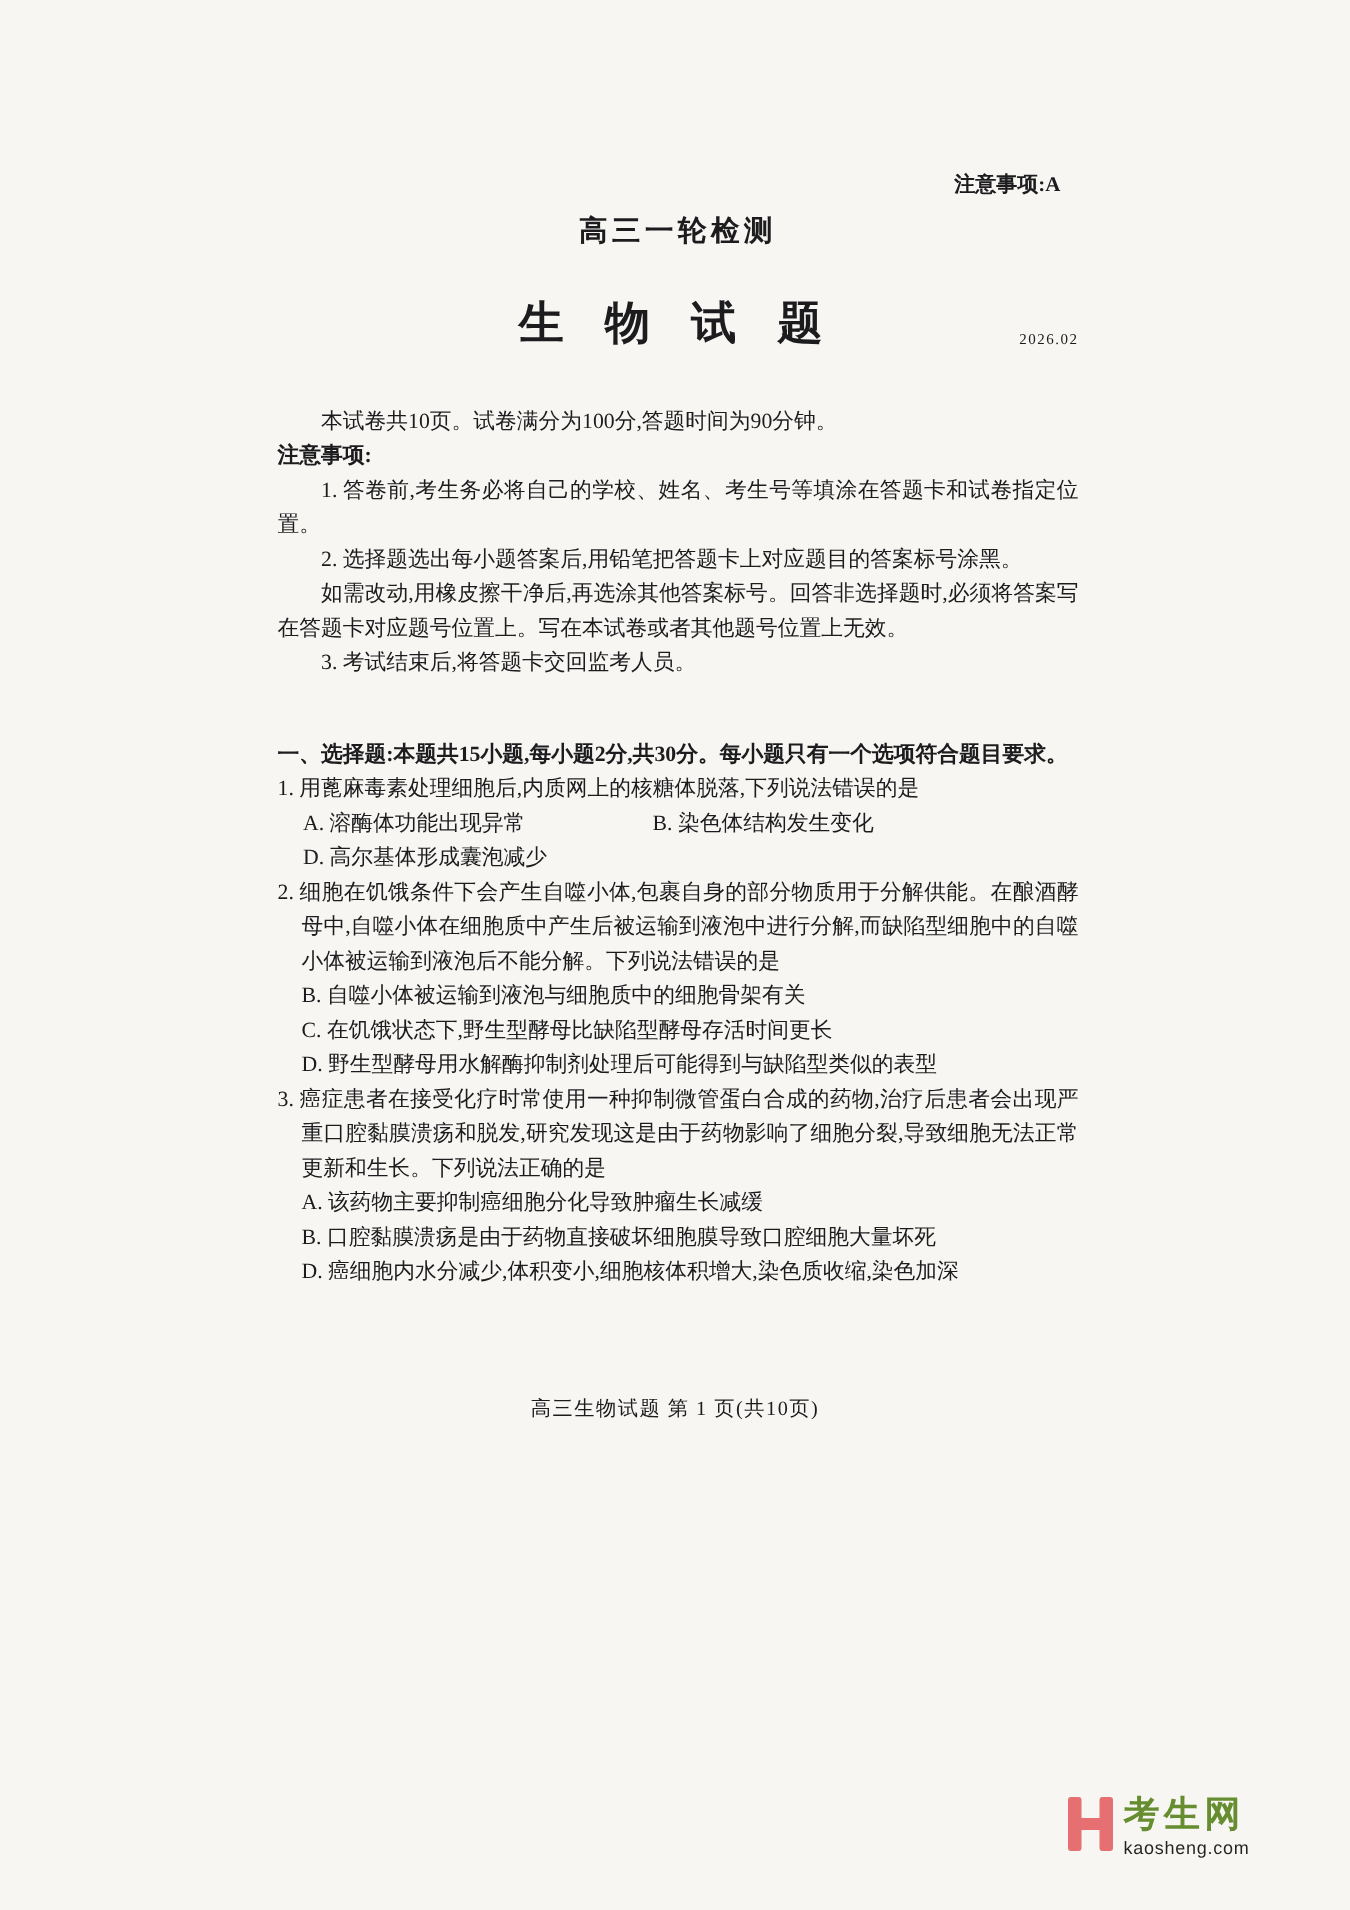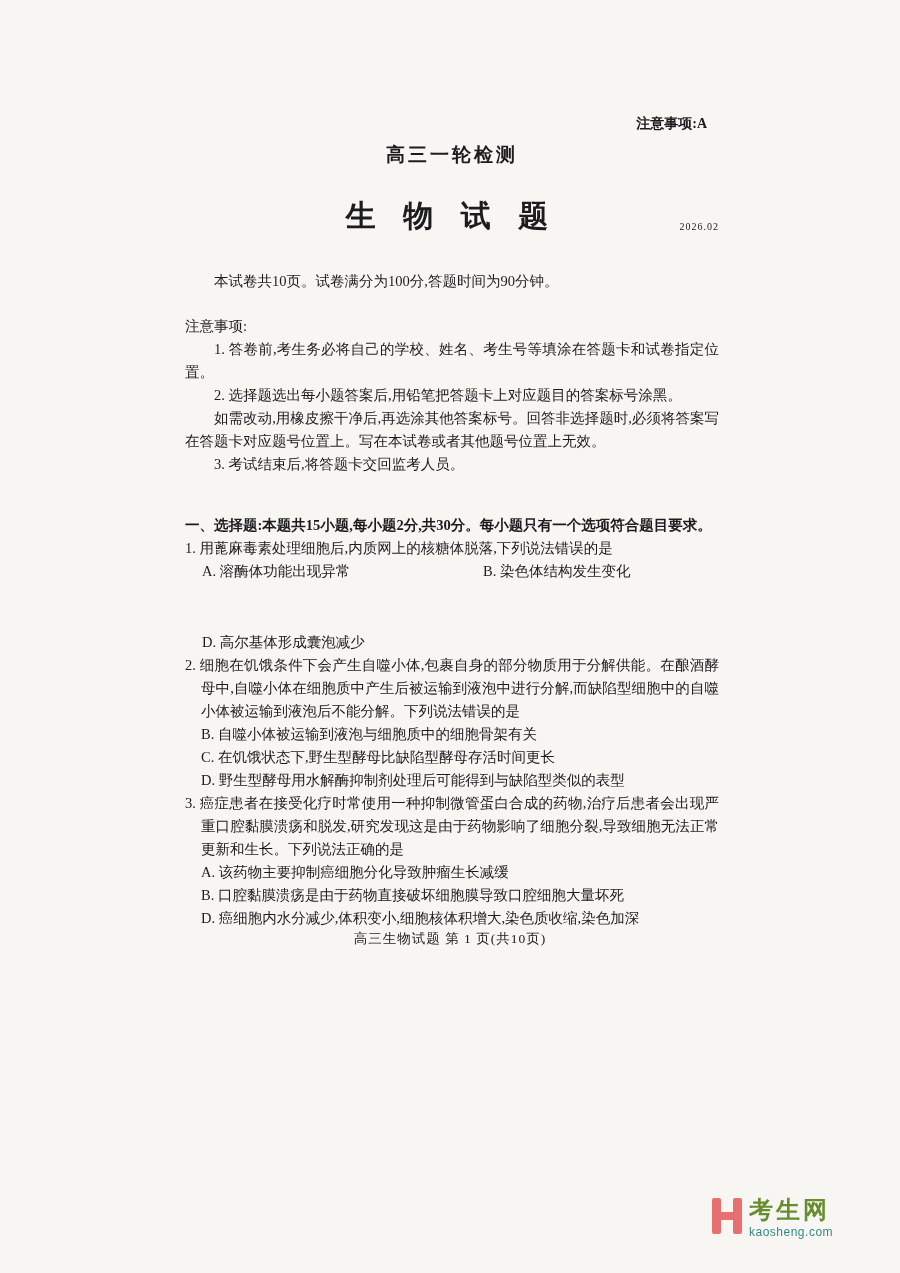--- a/index.html
+++ b/index.html
@@ -55,22 +55,21 @@
     bottom: 2px;
     font-size: 10px;
     letter-spacing: 1px;
     text-align: right;
   }
   .intro {
     margin: 30px 0 0 0;
     text-indent: 2em;
   }
   .notice-heading {
-    margin-top: 22px;
-    font-weight: normal;
+    font-weight: bold;
   }
   .notice {
     margin: 0;
     text-indent: 2em;
     text-align: justify;
   }
   .section-heading {
     margin-top: 38px;
     font-weight: bold;
     text-align: justify;
@@ -79,21 +78,20 @@
   .stem {
     margin: 0;
     padding-left: 16px;
     text-indent: -16px;
     text-align: justify;
   }
   .options-grid {
     display: grid;
     grid-template-columns: 233px auto;
     padding-left: 17px;
-    gap: 48px;
   }
   .option-cell { display: block; }
   .option-line {
     margin: 0;
     padding-left: 16px;
     text-align: justify;
   }
   .footer {
     position: absolute;
     top: 930px;
@@ -145,21 +143,21 @@
     color: #4d7c0f;
     font-weight: bold;
     letter-spacing: 3px;
     font-family: "Liberation Sans", sans-serif;
   }
   .wm-url {
     display: block;
     margin-top: 4px;
     font-size: 12px;
     line-height: 12px;
-    color: #0f766e;
+    color: #000000;
     letter-spacing: 0.5px;
     font-family: "Liberation Sans", sans-serif;
   }
 </style>
 </head>
 <body>
 
 <div class="content">
 
   <div class="paper-type">注意事项:A</div>

